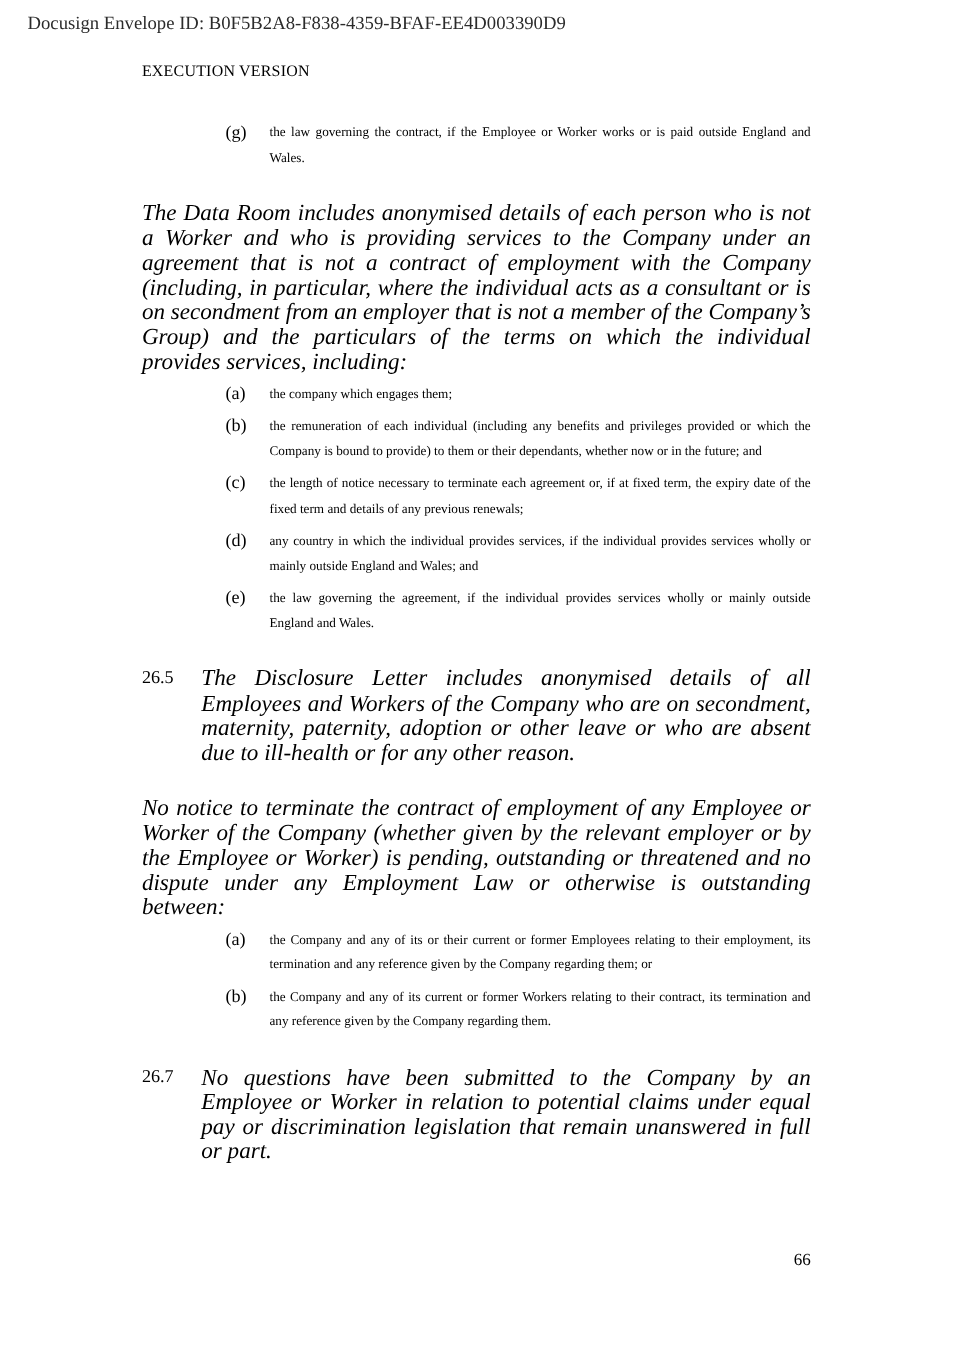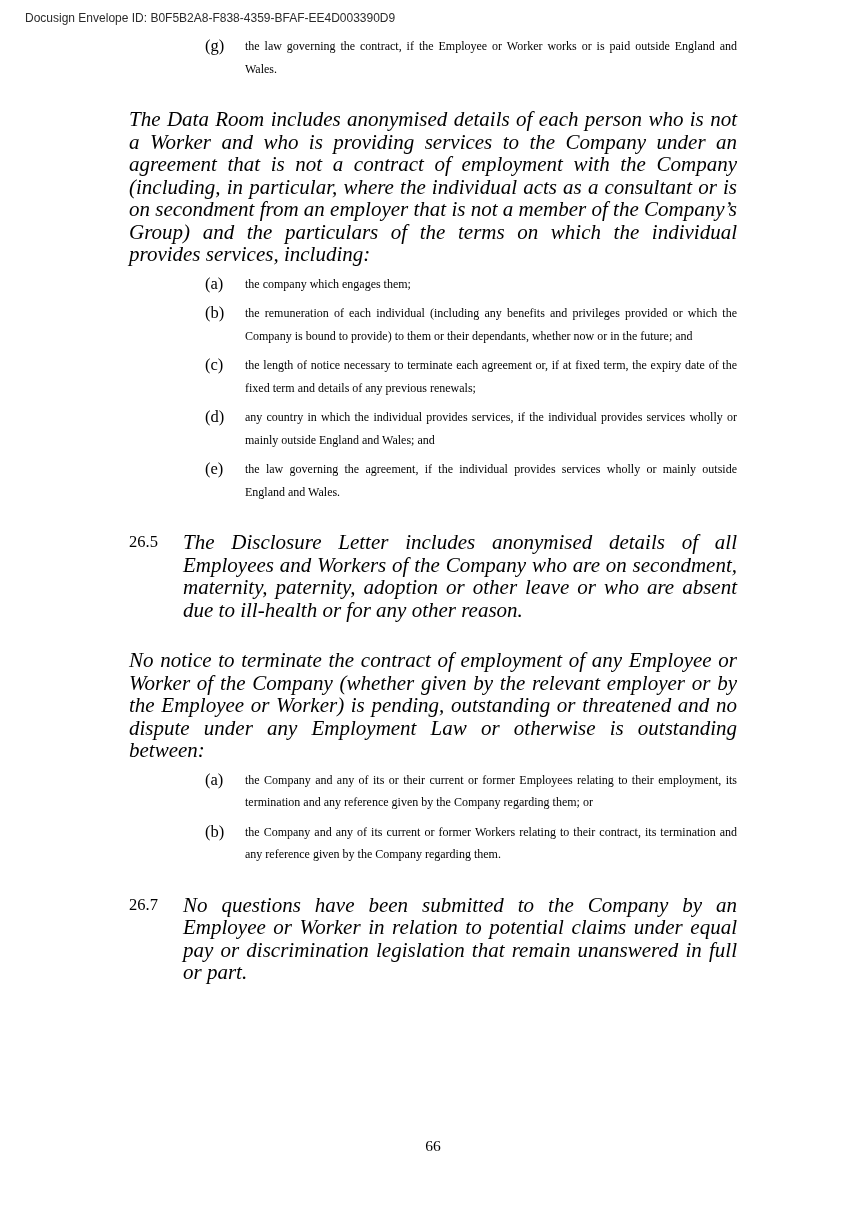--- a/index.html
+++ b/index.html
@@ -9,22 +9,22 @@
     height: 1228px;
     position: relative;
     overflow: hidden;
     font-family: "Liberation Serif", "DejaVu Serif", serif;
     color: #000000;
   }
   .docusign-bar {
     position: absolute;
     left: 25px;
     top: 11px;
-    font-family: Liberation Sans, sans-serif;
-    font-size: 12px;
+    font-family: Liberation Serif, serif;
+    font-size: 17px;
     color: #2b2b2b;
     white-space: nowrap;
   }
   .content {
     position: absolute;
     left: 129px;
     top: 0;
     width: 608px;
   }
   .exec-version {
@@ -65,31 +65,32 @@
     flex: 1;
     font-size: 12px;
     line-height: 22.5px;
     text-align: justify;
   }
   .page-number {
     position: absolute;
     left: 129px;
     width: 608px;
     top: 1136px;
-    text-align: center;
+    text-align: right;
     font-size: 15.5px;
     line-height: 20px;
   }
 </style>
 </head>
 <body>
 
 <div class="docusign-bar">Docusign Envelope ID: B0F5B2A8-F838-4359-BFAF-EE4D003390D9</div>
 
 <div class="content">
+  <div class="exec-version">EXECUTION VERSION</div>
 
   <div class="clause-list" id="clause-list">
       <div class="subitem continued">
         <span class="subitem-label">(g)</span>
         <div class="subitem-text">the law governing the contract, if the Employee or Worker works or is paid outside England and Wales.</div>
       </div>
       <div class="clause-block">
         <div class="clause-row">
           <div class="clause-text">The Data Room includes anonymised details of each person who is not a Worker and who is providing services to the Company under an agreement that is not a contract of employment with the Company (including, in particular, where the individual acts as a consultant or is on secondment from an employer that is not a member of the Company’s Group) and the particulars of the terms on which the individual provides services, including:</div>
         </div>

